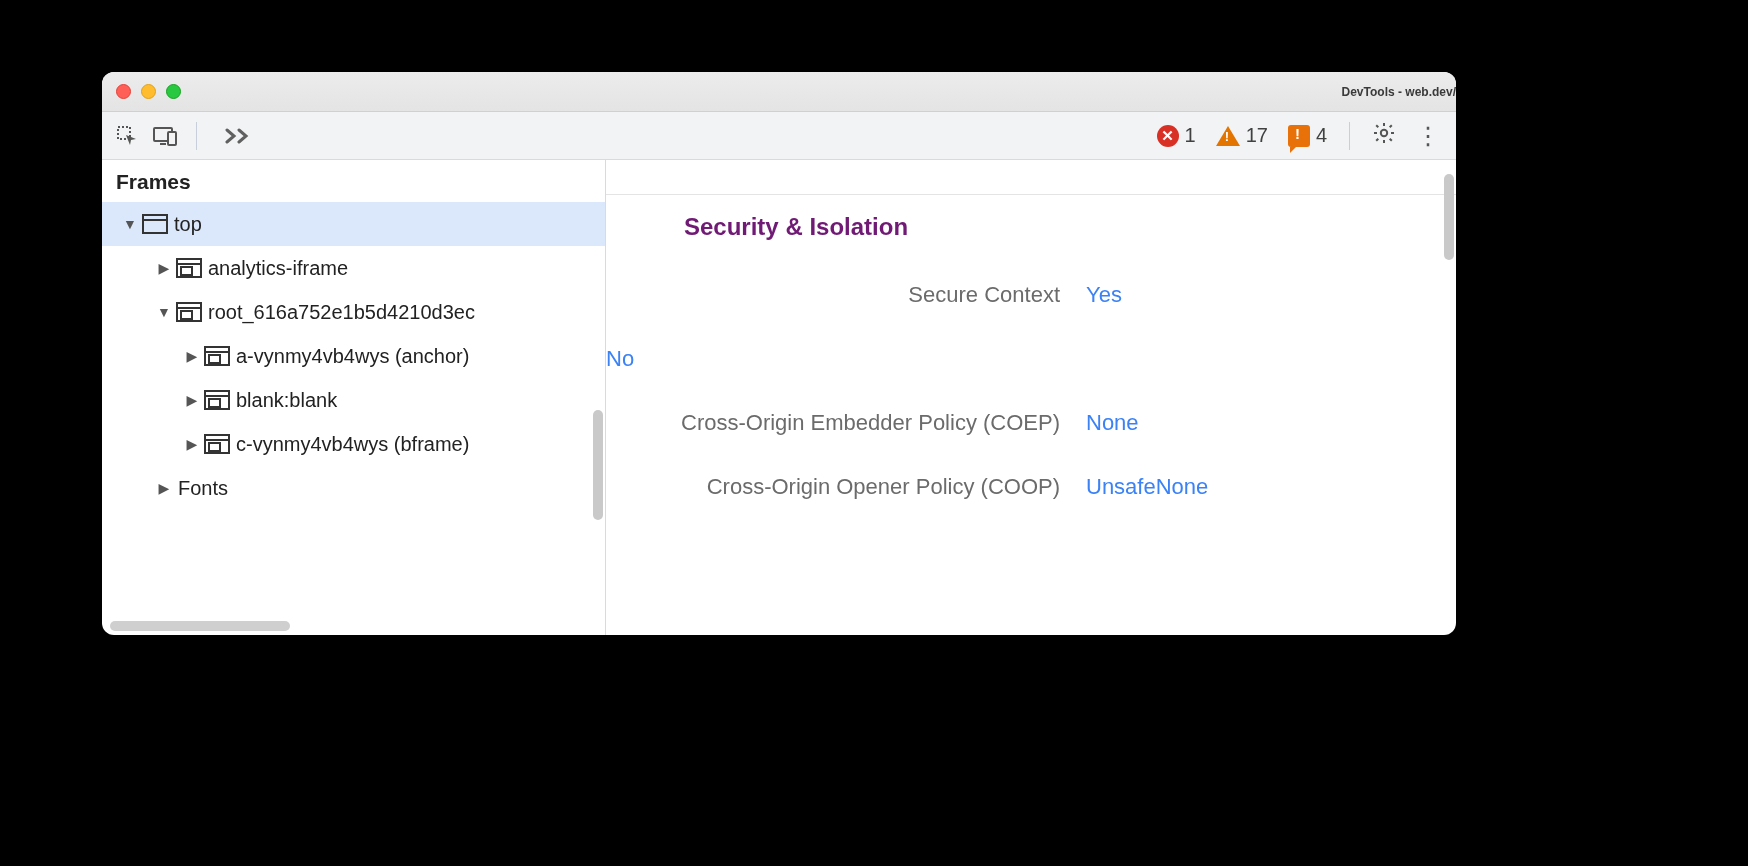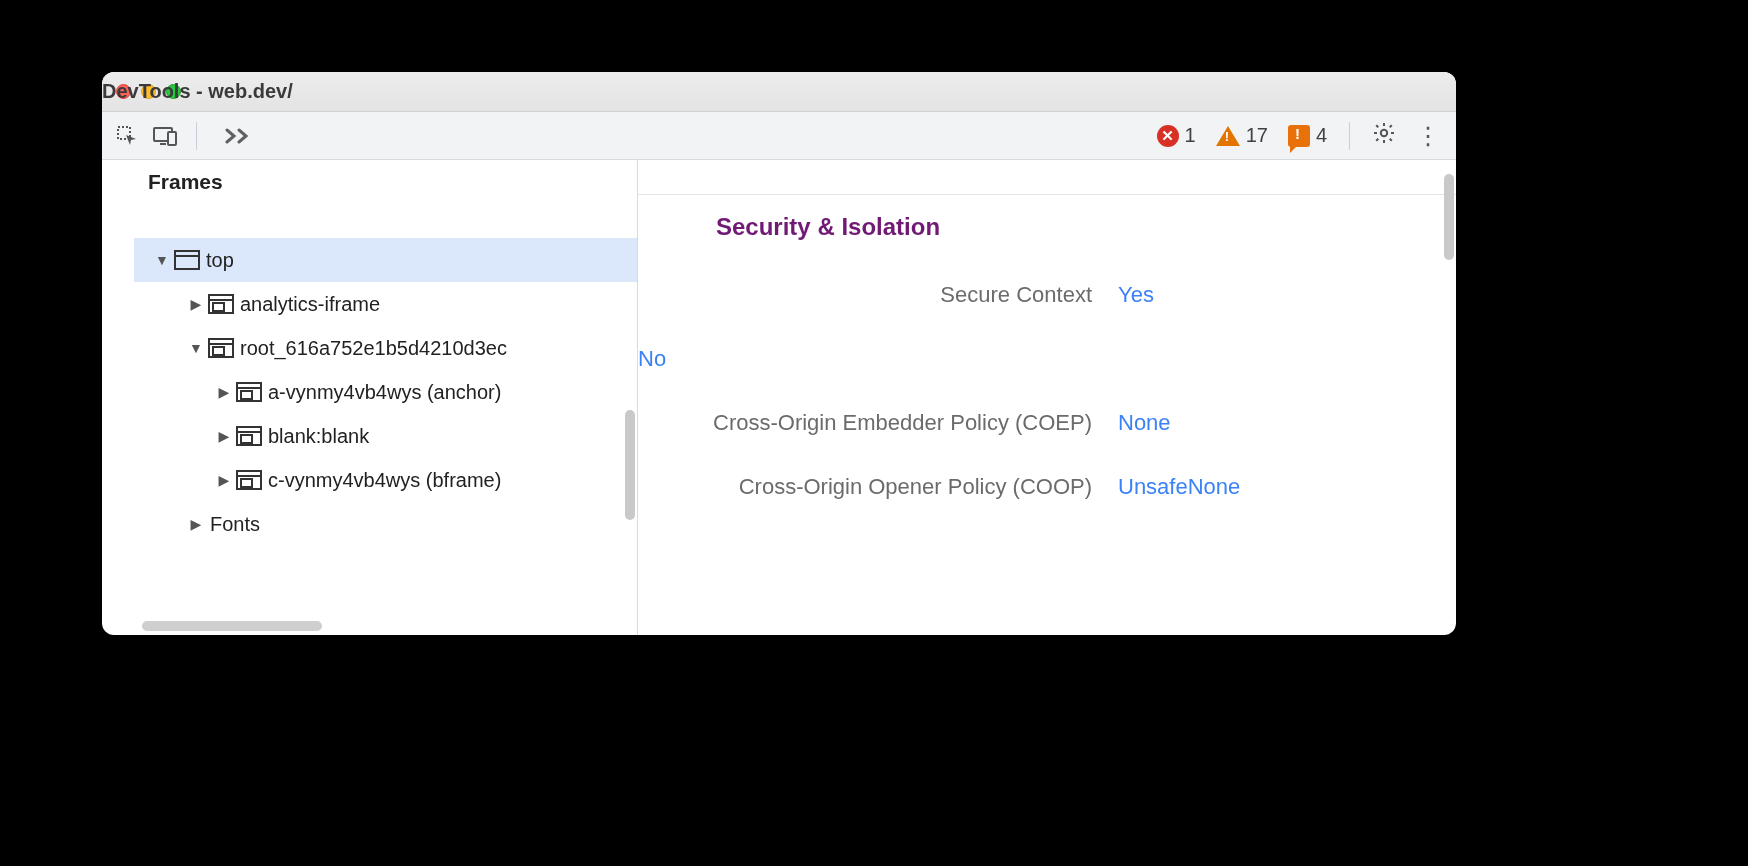--- a/index.html
+++ b/index.html
@@ -32,22 +32,22 @@
     padding: 0 14px;
     position: relative;
     border-bottom: 1px solid #d0d0d0;
   }
   .traffic { display: flex; gap: 10px; }
   .tl { width: 15px; height: 15px; border-radius: 50%; }
   .tl.red { background:#ff5f57; border:1px solid #e24238;}
   .tl.yellow{ background:#febc2e; border:1px solid #e1a116;}
   .tl.green{ background:#28c840; border:1px solid #1ba125;}
   .title {
-    position:absolute; left:0; right:0; text-align:left;
-    font-weight:600; font-size:20px; color:#3a3a3a;
+    position:absolute; left:0; right:0; text-align:right;
+    font-weight:600; font-size:12px; color:#3a3a3a;
     pointer-events:none;
   }
   .toolbar {
     height: 48px;
     background: #f1f3f4;
     border-bottom: 1px solid #d7dbdd;
     display: flex;
     align-items: center;
     padding: 0 8px;
     font-size: 18px;
@@ -63,33 +63,33 @@
   .overflow { display:flex; align-items:center; padding:0 14px; color:#606060; font-size:22px;}
   .tb-right { margin-left:auto; display:flex; align-items:center; gap:4px; }
   .stat { display:flex; align-items:center; gap:6px; padding:0 8px; font-size:20px; color:#414141;}
   .circ { width:22px; height:22px; border-radius:50%; display:flex; align-items:center; justify-content:center; color:#fff; font-size:15px; font-weight:700;}
   .tri { width:0; height:0; border-left:12px solid transparent; border-right:12px solid transparent; border-bottom:20px solid #e37400; position:relative;}
   .tri::after{content:"!"; position:absolute; left:-3px; top:3px; color:#fff; font-weight:700; font-size:13px;}
   .sq { width:22px; height:22px; background:#e8710a; border-radius:3px; position:relative;}
   .sq::before{content:"!"; position:absolute; left:7px; top:0px; color:#fff; font-weight:700; font-size:15px;}
   .sq::after{content:""; position:absolute; left:2px; bottom:-6px; width:0;height:0; border-top:6px solid #e8710a; border-right:6px solid transparent;}
   .gear,.kebab{ font-size:24px; color:#555; padding:0 8px;}
-  .content { flex:1; display:flex; overflow:hidden; position:relative;padding-left:32px;}
+  .content { flex:1; display:flex; overflow:hidden; position:relative;}
   .sidebar { width:504px; border-right:1px solid #d7dbdd; display:flex; flex-direction:column; overflow:hidden; position:relative;}
   .sb-head { padding:10px 14px 8px; font-size:21px; font-weight:600; color:#222;}
   .tree { font-size:20px; color:#222; overflow:hidden;}
   .row { display:flex; align-items:center; height:44px; padding-right:6px; white-space:nowrap; overflow:hidden;}
   .row.selected{ background:#dbe7fb;}
   .arrow { width:16px; text-align:center; color:#555; font-size:14px;}
   .arrow.down::before{content:"▼";}
   .arrow.right::before{content:"▶";}
   .node-label{ margin-left:6px;}
   .frame-ico, .iframe-ico { margin-left:4px; }
   .frame-ico svg, .iframe-ico svg { display:block; }
-  .d0{padding-left:20px;margin-top:36px;} .d1{padding-left:54px;} .d2{padding-left:82px;}
+  .d0{padding-left:20px;} .d1{padding-left:54px;} .d2{padding-left:82px;}
   .main { flex:1; overflow:hidden; padding:30px 0 0 0; position:relative;}
   .main-inner{ border-top:1px solid #e4e4e4; margin-top:4px;}
   .section-title{ font-size:24px; font-weight:700; color:#701a75; padding:18px 0 22px 78px;}
   .kv-table{ width:100%; }
   .kv-row{ display:flex; align-items:center; min-height:64px; padding:10px 32px 10px 0;}
   .kv-key{ flex:0 0 480px; text-align:right; padding-right:26px; font-size:22px; color:#6b6b6b;}
   .kv-val{ font-size:22px; color:#3b82f6;}
   .vscroll-thumb{ position:absolute; right:2px; top:14px; width:10px; height:86px; background:#c9c9c9; border-radius:6px;}
   .sb-vthumb{ position:absolute; right:2px; top:250px; width:10px; height:110px; background:#c9c9c9; border-radius:6px;}
   .sb-hscroll{ position:absolute; left:8px; bottom:4px; width:180px; height:10px; background:#cfcfcf; border-radius:6px;}

